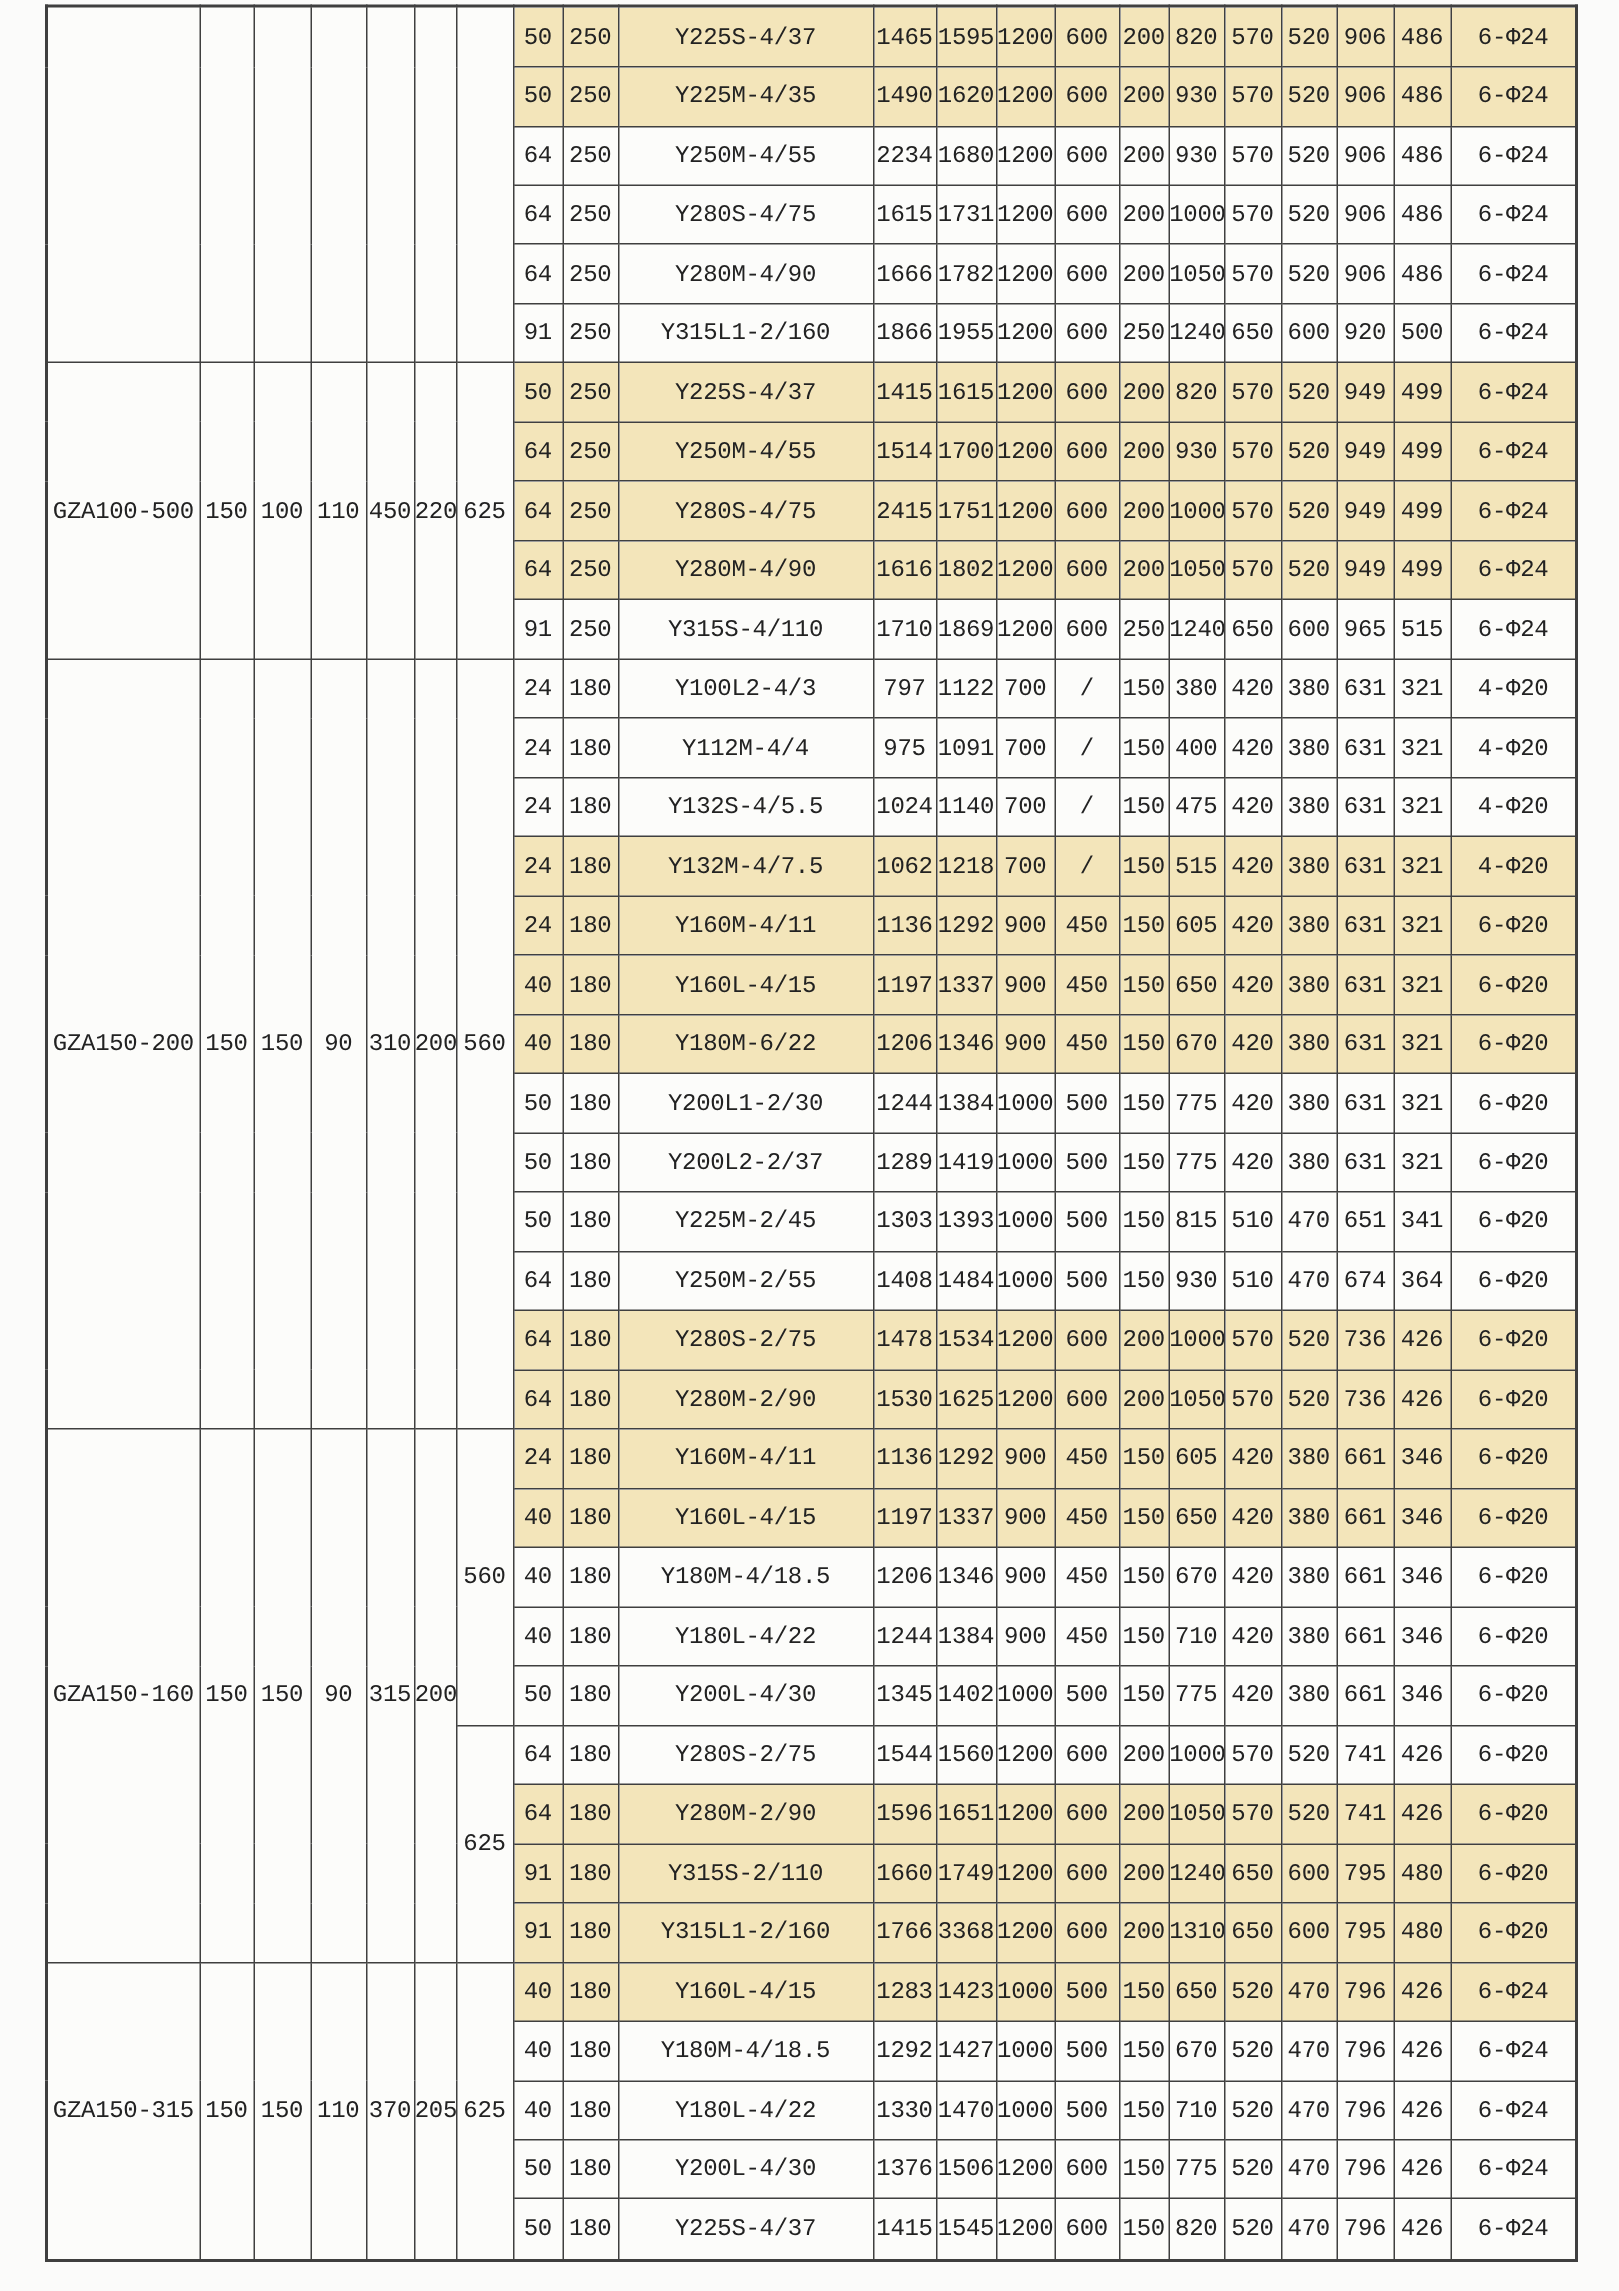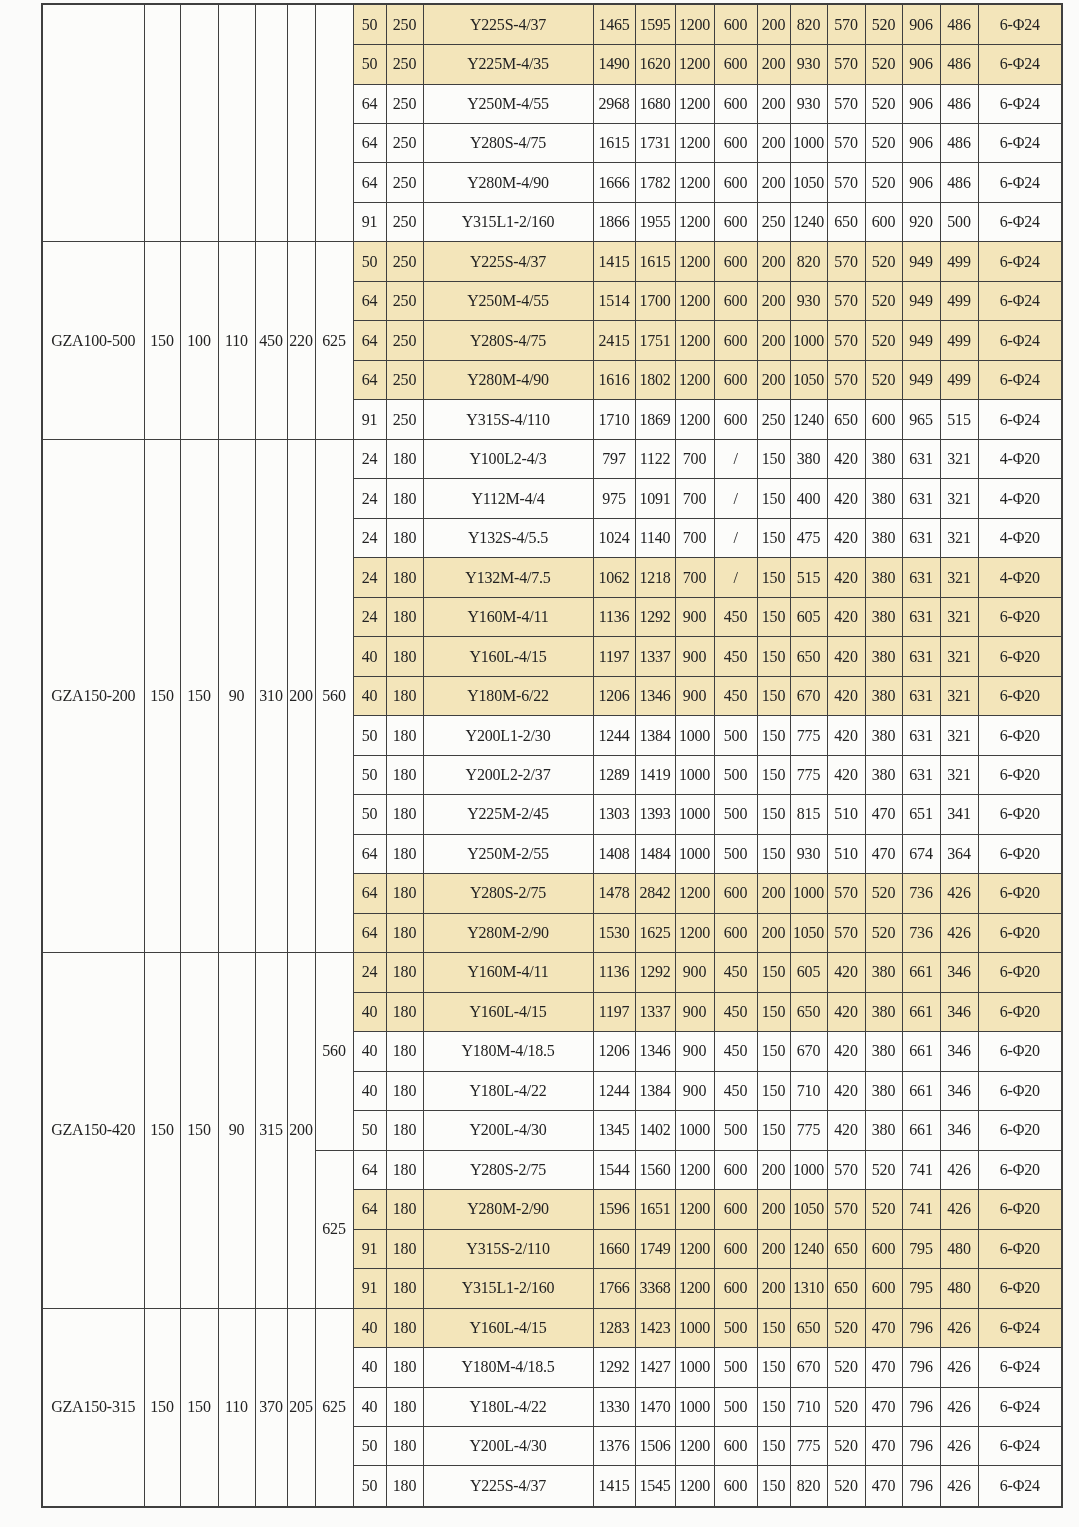--- a/index.html
+++ b/index.html
@@ -9,22 +9,23 @@
     font-family: "Liberation Serif", serif;
   }
   body {
     width: 1079px;
     height: 1527px;
     position: relative;
     overflow: hidden;
   }
   .table-wrap {
     position: absolute;
-    left: 41px;
+    left: 30px;
     top: 3px;
+    font-family: Liberation Mono, monospace;
   }
   table.spec {
     border-collapse: collapse;
     table-layout: fixed;
     width: 1020px;
     height: 1505px;
     background: var(--rowbg, #fcfcfa);
     border: 2px solid var(--bordercol, #3f3f3f);
   }
   table.spec td {
@@ -110,21 +111,21 @@
           <td class="hl">570</td>
           <td class="hl">520</td>
           <td class="hl">906</td>
           <td class="hl">486</td>
           <td class="hl">6-Φ24</td>
         </tr>
         <tr>
           <td>64</td>
           <td>250</td>
           <td>Y250M-4/55</td>
-          <td>2968</td>
+          <td>2234</td>
           <td>1680</td>
           <td>1200</td>
           <td>600</td>
           <td>200</td>
           <td>930</td>
           <td>570</td>
           <td>520</td>
           <td>906</td>
           <td>486</td>
           <td>6-Φ24</td>
@@ -445,21 +446,21 @@
           <td>470</td>
           <td>674</td>
           <td>364</td>
           <td>6-Φ20</td>
         </tr>
         <tr>
           <td class="hl">64</td>
           <td class="hl">180</td>
           <td class="hl">Y280S-2/75</td>
           <td class="hl">1478</td>
-          <td class="hl">2842</td>
+          <td class="hl">1534</td>
           <td class="hl">1200</td>
           <td class="hl">600</td>
           <td class="hl">200</td>
           <td class="hl">1000</td>
           <td class="hl">570</td>
           <td class="hl">520</td>
           <td class="hl">736</td>
           <td class="hl">426</td>
           <td class="hl">6-Φ20</td>
         </tr>
@@ -473,21 +474,21 @@
           <td class="hl">600</td>
           <td class="hl">200</td>
           <td class="hl">1050</td>
           <td class="hl">570</td>
           <td class="hl">520</td>
           <td class="hl">736</td>
           <td class="hl">426</td>
           <td class="hl">6-Φ20</td>
         </tr>
         <tr>
-          <td rowspan="9" class="model-cell">GZA150-420</td>
+          <td rowspan="9" class="model-cell">GZA150-160</td>
           <td rowspan="9">150</td>
           <td rowspan="9">150</td>
           <td rowspan="9">90</td>
           <td rowspan="9">315</td>
           <td rowspan="9">200</td>
           <td rowspan="5">560</td>
           <td class="hl">24</td>
           <td class="hl">180</td>
           <td class="hl">Y160M-4/11</td>
           <td class="hl">1136</td>

